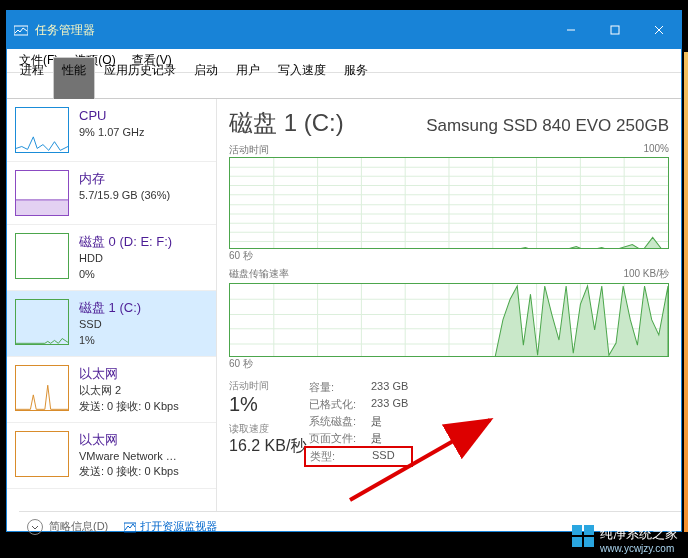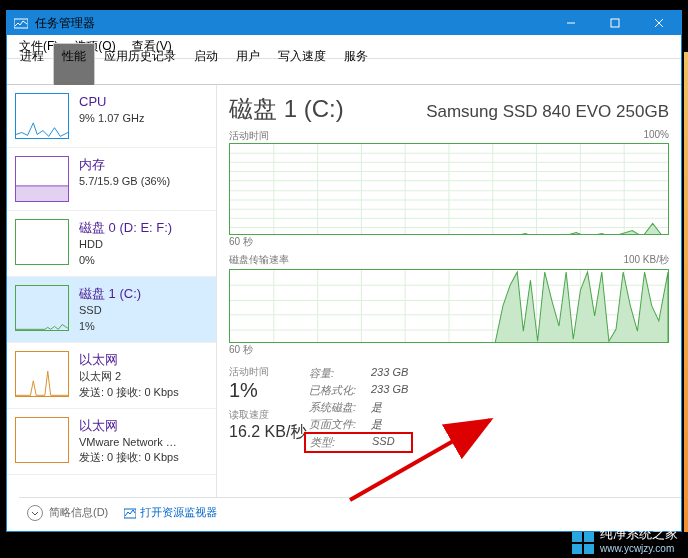--- a/index.html
+++ b/index.html
@@ -1,18 +1,18 @@
 <!DOCTYPE html>
 <html><head>
 <meta charset="utf-8">
 <style>
 * { box-sizing: border-box; margin: 0; padding: 0; font-family: "Microsoft YaHei", "Segoe UI", sans-serif; }
 body { background: #000; width: 688px; height: 558px; position: relative; overflow: hidden; }
 .window { position: absolute; top: 10px; left: 6px; width: 676px; height: 522px; background: #fff; border: 1px solid #1883d7; }
-.titlebar { height: 24px; background: #1883d7; display: flex; align-items: center; color: #000000; font-size: 12px; }
+.titlebar { height: 38px; background: #1883d7; display: flex; align-items: center; color: #fef9c3; font-size: 12px; }
 .titlebar .ticon { width: 16px; height: 16px; margin: 0 6px; display: flex; align-items: center; justify-content: center; }
 .titlebar .title { flex: 1; }
 .titlebar .winbtn { width: 44px; height: 30px; display: flex; align-items: center; justify-content: center; cursor: pointer; }
 .menubar { height: 24px; display: flex; align-items: center; font-size: 12px; padding: 0 4px; border-bottom: 1px solid #e0e0e0; }
 .menubar .menuitem { padding: 16px 8px; cursor: pointer; }
 .tabbar { height: 26px; display: flex; align-items: flex-end; font-size: 12px; border-bottom: 1px solid #ccc; padding: 0 4px; }
 .tabbar .tab { padding: 4px 8px 20px 8px; cursor: pointer; border: 1px solid transparent; border-bottom: none; margin-bottom: -1px; }
 .tabbar .tab.active { border-color: #ccc; background: #737373; }
 .content { display: flex; height: 412px; }
 .sidebar { width: 210px; border-right: 1px solid #e5e5e5; overflow: hidden; }
@@ -31,31 +31,31 @@
 .chart-label-row { display: flex; justify-content: space-between; font-size: 10px; color: #777; }
 .chart { border: 1px solid #4ca64c; height: 92px; background: #fff; position: relative; overflow: hidden; }
 .chart.transfer { height: 74px; margin-top: 2px; }
 .chart-grid { position: absolute; inset: 0; }
 .stats { display: flex; margin-top: 8px; font-size: 11px; color: #555; }
 .stats-col1 { width: 80px; }
 .stats-col2 { width: 150px; }
 .stat-label { color: #888; font-size: 10px; }
 .stat-val { font-size: 20px; color: #333; margin-bottom: 6px; }
 .stat-val.small { font-size: 16px; }
-.stats-right { font-size: 11px; font-style: italic; }
+.stats-right { font-size: 11px; }
 .stats-right .row { display: flex; }
 .stats-right .row .k { width: 62px; color: #777; padding: 1px 0; }
 .stats-right .row .v { padding: 1px 0; }
 .redbox { border: 2px solid #d00; padding: 0 4px; margin: -1px -5px; }
 .footer { height: 30px; border-top: 1px solid #e0e0e0; display: flex; align-items: center; font-size: 11px; padding: 0 8px; color: #666; margin-left: 12px; }
 .footer .expand-icon { width: 16px; height: 16px; border: 1px solid #888; border-radius: 50%; display: flex; align-items: center; justify-content: center; margin-right: 6px; cursor: pointer; font-size: 9px; }
 .footer a { color: #0066cc; text-decoration: none; margin-left: 16px; cursor: pointer; display: flex; align-items: center; }
 .footer .perf-icon { width: 12px; height: 12px; margin-right: 4px; }
 .arrow { position: absolute; left: 340px; top: 390px; pointer-events: none; }
-.watermark { position: absolute; right: 10px; bottom: 4px; display: flex; align-items: flex-end; color: #fff; font-size: 13px; }
+.watermark { position: absolute; right: 10px; bottom: 4px; display: flex; align-items: flex-start; color: #fff; font-size: 13px; }
 .watermark .logo { width: 22px; height: 22px; margin-right: 6px; display: grid; grid-template-columns: 1fr 1fr; grid-template-rows: 1fr 1fr; gap: 2px; }
 .watermark .logo div { background: #2aa6e0; }
 .watermark .url { font-size: 10px; color: #aad4ee; }
 .edge-bar { position: absolute; right: 0; top: 52px; width: 4px; height: 480px; background: linear-gradient(#f0c060,#f09030); }
 svg.spark { position:absolute; inset:0; }
 </style>
 </head>
 <body>
 
 <div class="window">

